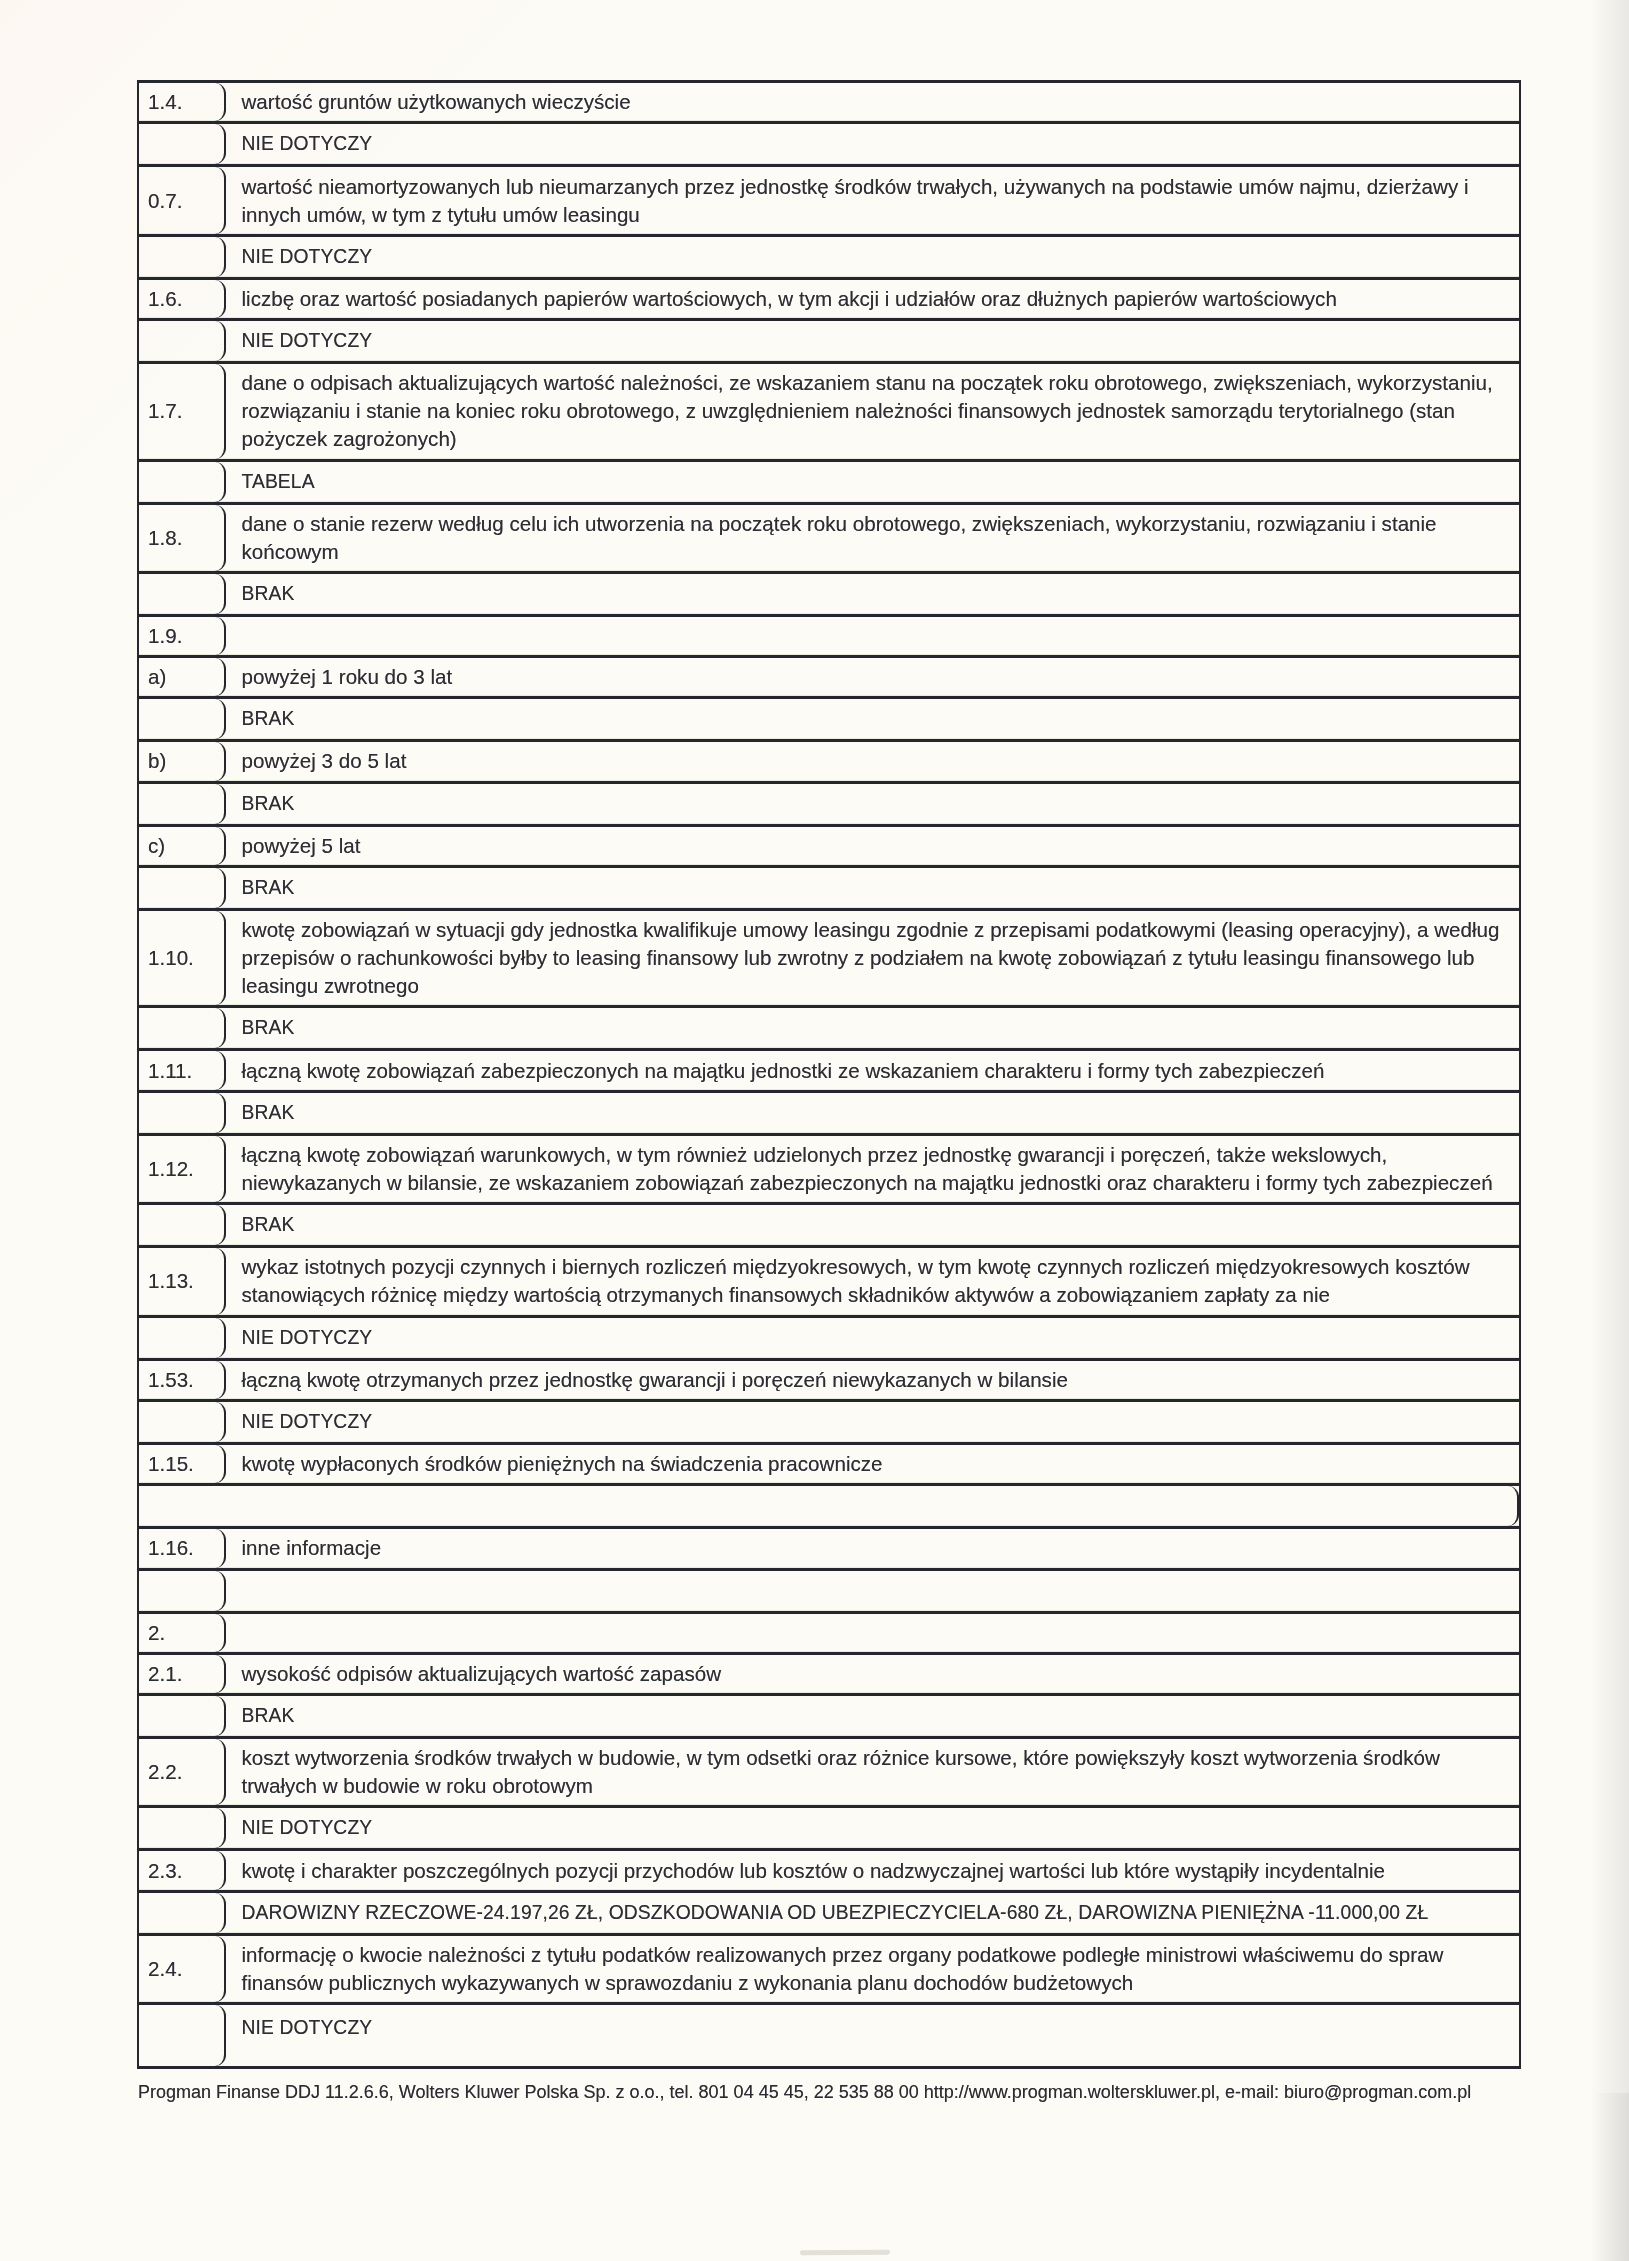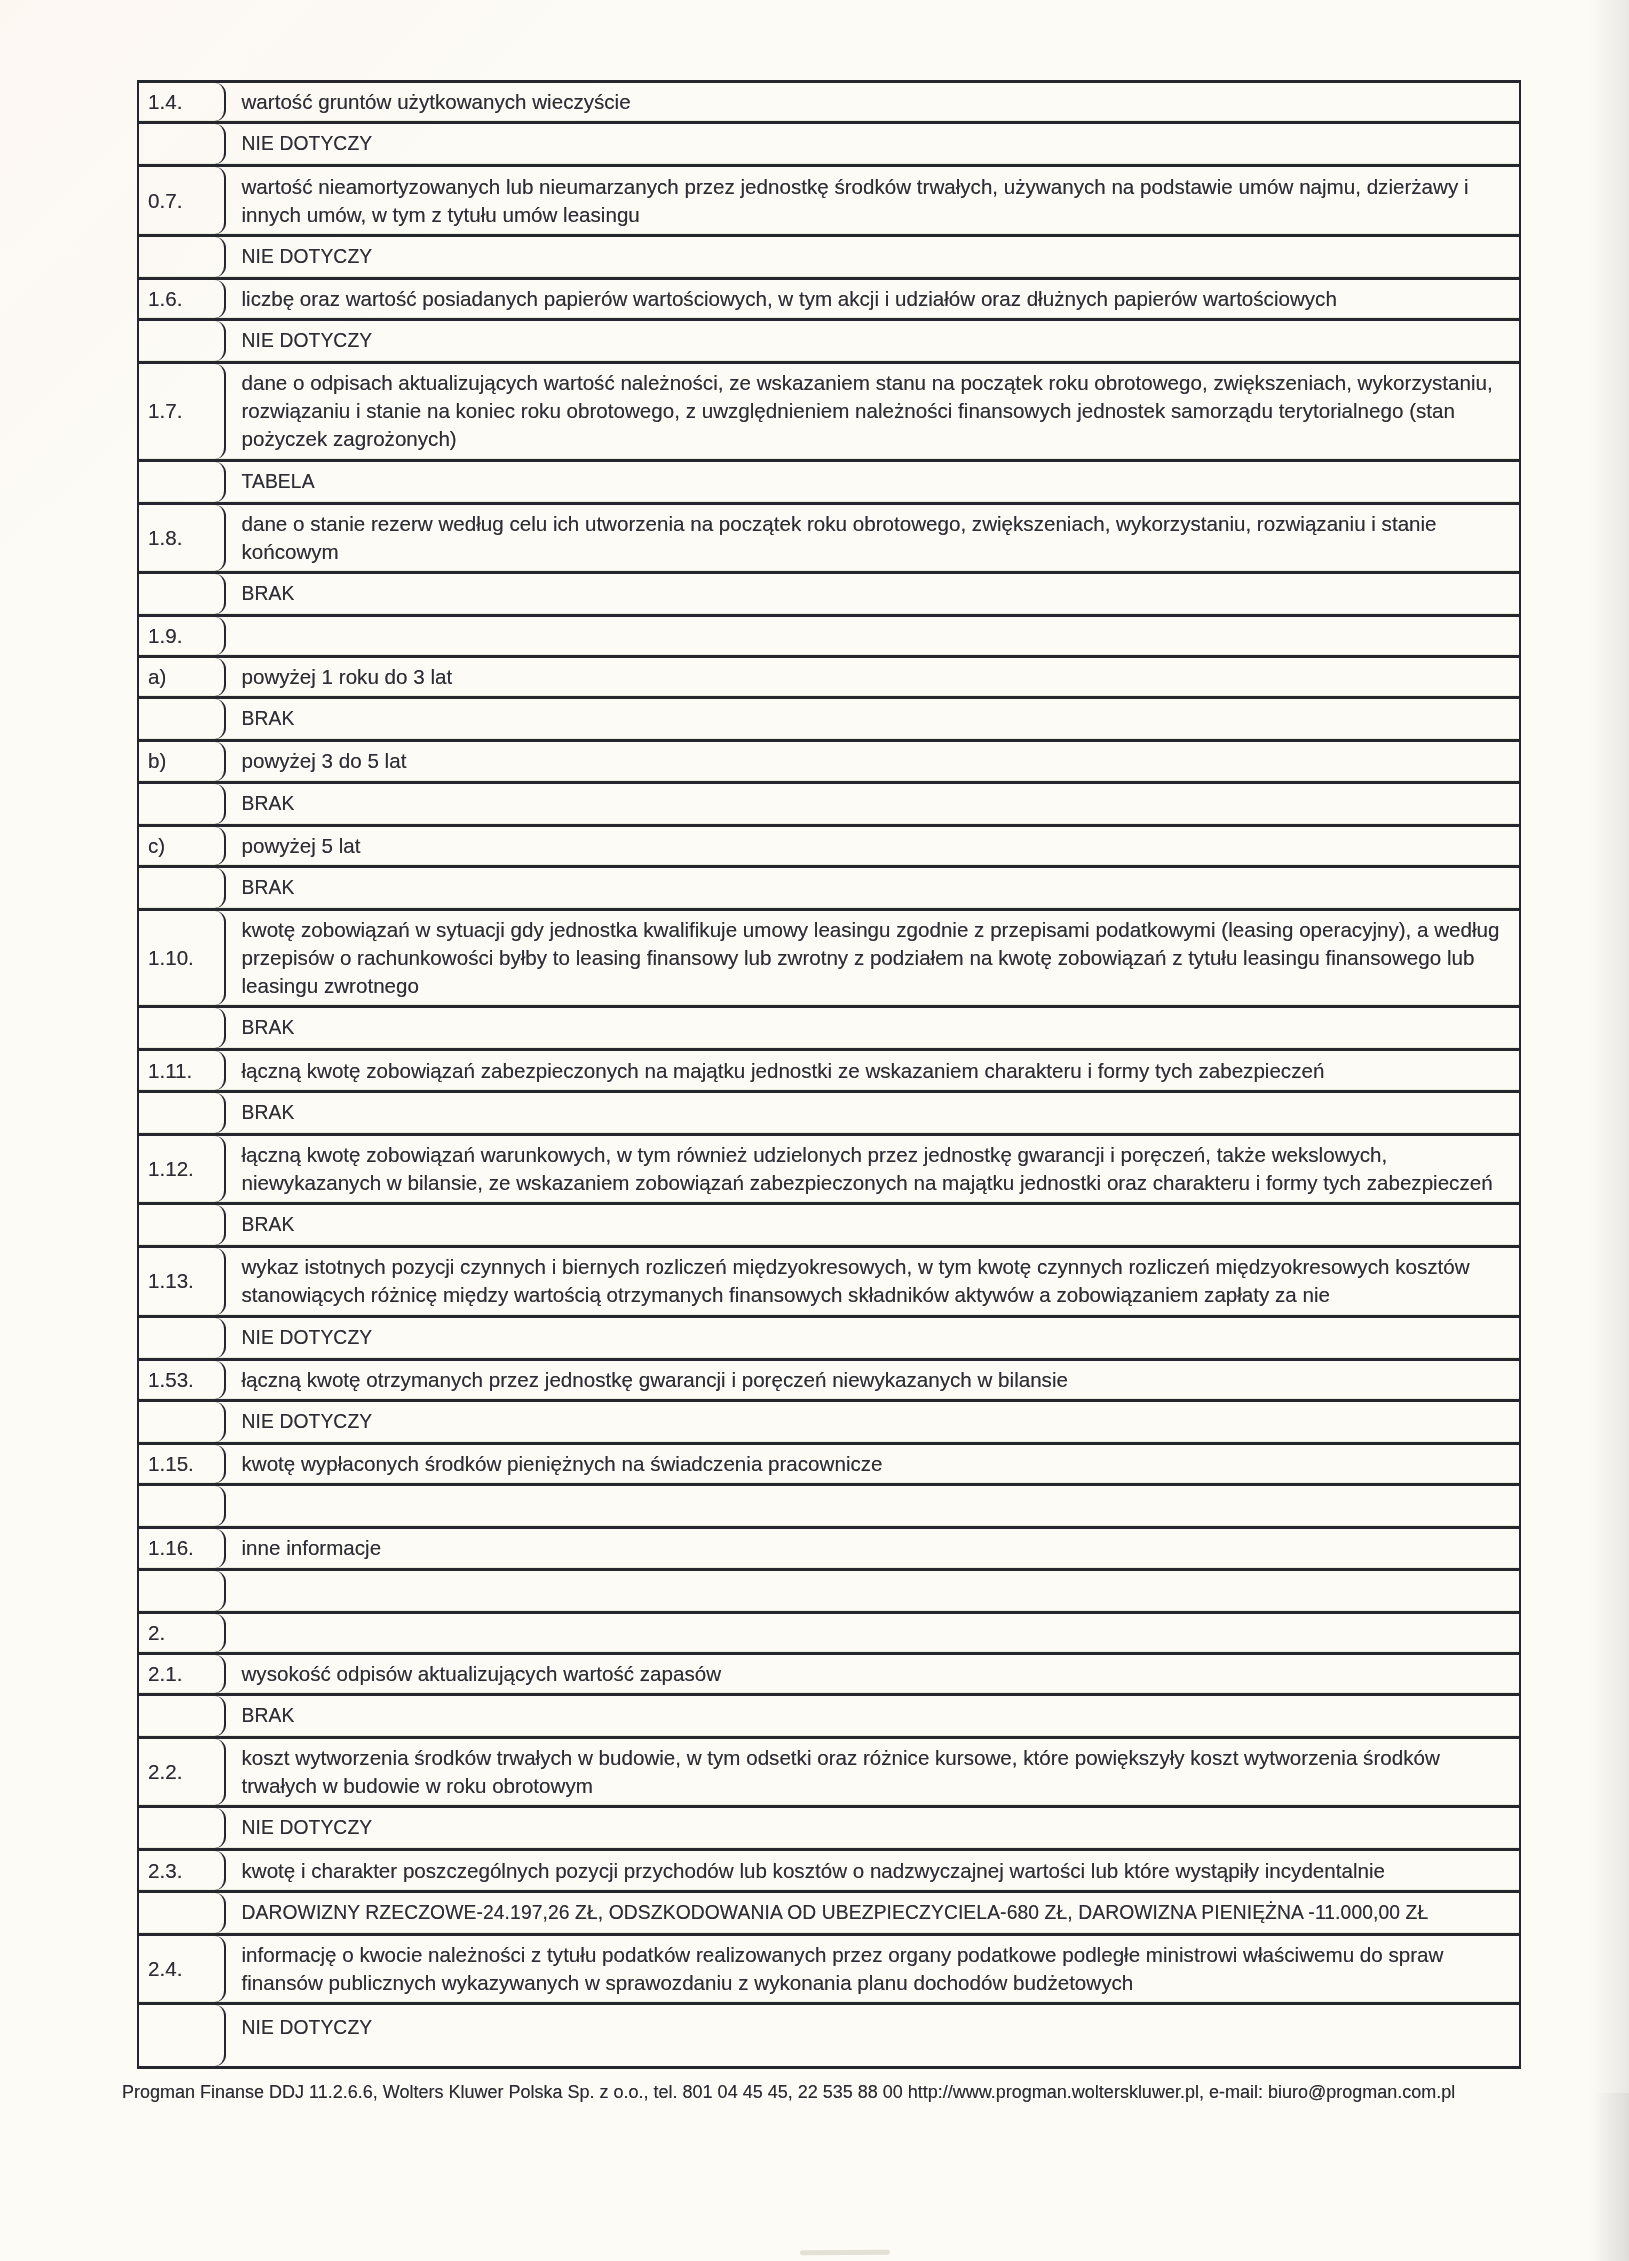--- a/index.html
+++ b/index.html
@@ -56,35 +56,35 @@
   .cell.desc{
     flex:1;
     padding:5.2px 18px 5.2px 15.5px;
     font-size:20.6px;
     line-height:28px;
   }
   .cell.desc.answer{
     font-size:19.3px;
     letter-spacing:0.1px;
   }
-  .row.a{min-height:40px;}
+  .row.a{min-height:40px;justify-content:flex-end;}
   
   .row:last-child{
     min-height:61px;
     align-items:flex-start;
   }
   .row:last-child .cell.num{align-items:flex-start; padding-top:9px;}
   .row:last-child .cell.desc{padding-top:9px;}
   
   .cell, .footer{
     text-shadow:0 0 0.5px rgba(45,45,55,0.55);
   }
   .footer{
     position:absolute;
-    left:122px;
+    left:138px;
     top:2081px;
     width:1406px;
     font-size:18px;
     line-height:22px;
     color:#2b2b33;
     white-space:nowrap;
   }
   .smudge{
     position:absolute;
     left:800px;

